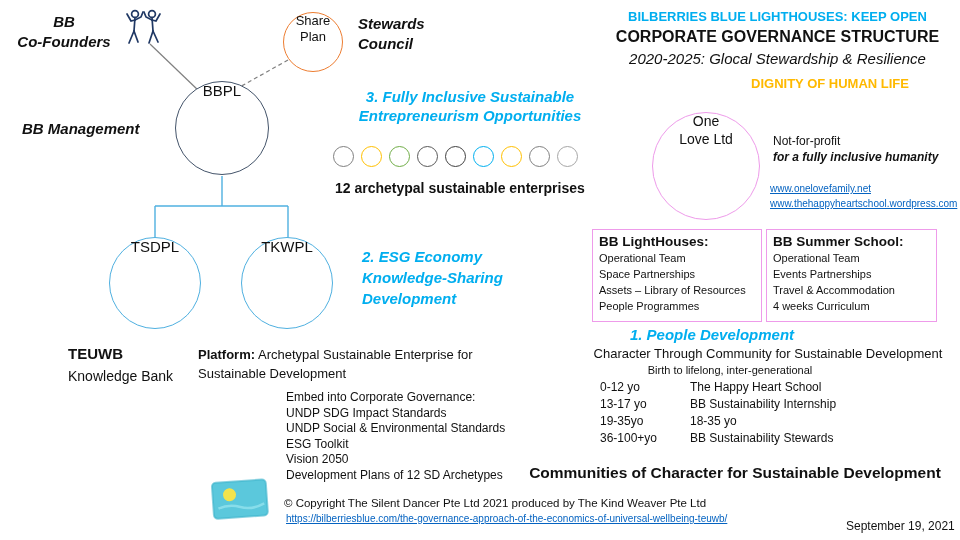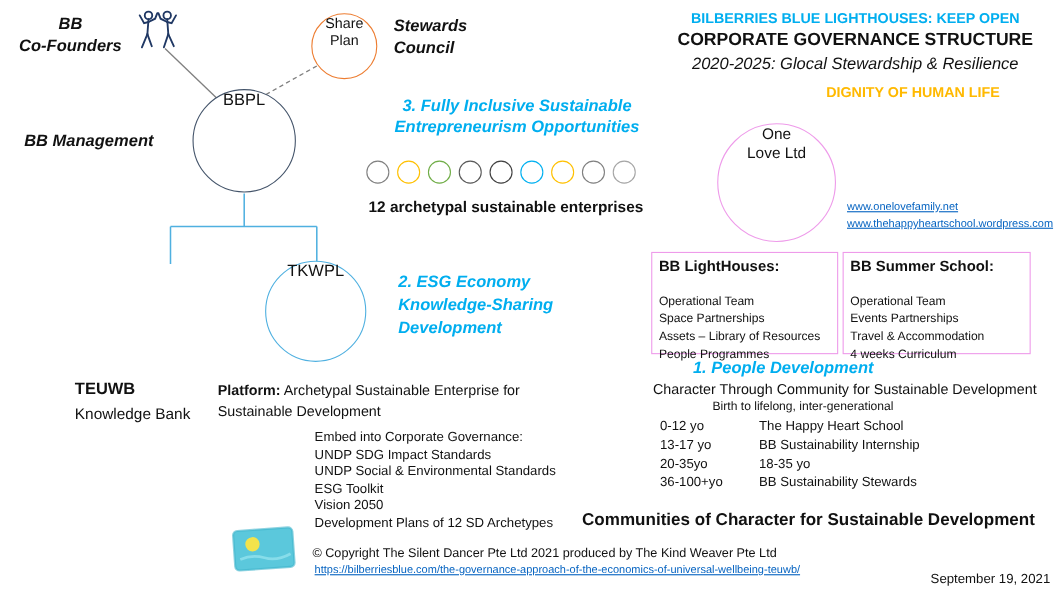--- a/index.html
+++ b/index.html
@@ -21,21 +21,21 @@
   .ln-dash{stroke:var(--gray);stroke-width:1.2;stroke-dasharray:4 3;fill:none}
   .ln-blue{stroke:var(--blue);stroke-width:1.4;fill:none}
   .circle{position:absolute;border-radius:50%;background:#fff;display:flex;flex-direction:column;align-items:center;text-align:center;line-height:1.25}
   .c-share{border:1.6px solid var(--orange);font-size:13px}
   .c-bbpl{border:1.4px solid var(--dark);font-size:15px}
   .c-sub{border:1.5px solid var(--blue);font-size:15px}
   .c-love{border:1.6px solid var(--pink);font-size:14px}
   .ent-row{display:flex;gap:7px}
   .ent-circle{display:inline-block;width:21px;height:21px;border-radius:50%;border:1.6px solid #888;background:#fff}
   .pinkbox{border:1.6px solid var(--pink);background:#fff;padding:4px 6px}
-  .pinkbox .bx-title{font-weight:bold;font-size:13.5px;margin-bottom:18px}
+  .pinkbox .bx-title{font-weight:bold;font-size:13.5px;margin-bottom:2px}
   .pinkbox .bx-item{font-size:11px;line-height:1.45}
   .age-table{display:grid;grid-template-columns:80px auto;column-gap:10px;row-gap:1px;font-size:12px;line-height:16px}
   .age{text-align:left}
   .link{color:var(--link);text-decoration:underline;cursor:pointer}
   .small-links{font-size:10px;line-height:1.5}
   .embed-list{font-size:12px;line-height:15.5px}
   .sec-title{font-weight:bold;font-style:italic;color:var(--cyan);font-size:15px;line-height:1.25}
 </style>
 </head>
 <body>
@@ -80,20 +80,21 @@
     <div>Plan</div>
   </div>
   <div class="abs bi" style="left:358px;top:14px;font-size:15px;line-height:1.3">
     <div>Stewards</div>
     <div>Council</div>
   </div>
 
   <div class="abs bi" style="left:22px;top:120px;font-size:15px">BB Management</div>
   <div class="circle c-bbpl" style="left:175px;top:81px;width:94px;height:94px">BBPL</div>
 
+  <div class="circle c-sub" style="left:109px;top:237px;width:92px;height:92px">TSDPL</div>
   <div class="circle c-sub" style="left:241px;top:237px;width:92px;height:92px">TKWPL</div>
 
   <div class="abs" style="left:68px;top:345px;font-size:15px">
     <div class="b">TEUWB</div>
     <div style="font-size:14px;margin-top:6px">Knowledge Bank</div>
   </div>
 
   <div class="abs" style="left:198px;top:346px;width:298px;font-size:13px;line-height:1.45">
     <span class="b">Platform:</span><span> Archetypal Sustainable Enterprise for Sustainable Development</span>
   </div>
@@ -125,20 +126,24 @@
 
   <div class="abs b ctr cyan" style="left:600px;top:9px;width:355px;font-size:13px">BILBERRIES BLUE LIGHTHOUSES: KEEP OPEN</div>
   <div class="abs b ctr" style="left:600px;top:28px;width:355px;font-size:16px">CORPORATE GOVERNANCE STRUCTURE</div>
   <div class="abs i ctr" style="left:600px;top:50px;width:355px;font-size:15px">2020-2025: Glocal Stewardship &amp; Resilience</div>
   <div class="abs b ctr" style="left:705px;top:76px;width:250px;font-size:13px;color:var(--gold)">DIGNITY OF HUMAN LIFE</div>
 
   <div class="circle c-love" style="left:652px;top:112px;width:108px;height:108px">
     <div>One</div>
     <div>Love Ltd</div>
   </div>
+  <div class="abs" style="left:773px;top:133px;width:180px;font-size:12px;line-height:1.35">
+    <div>Not-for-profit</div>
+    <div class="bi">for a fully inclusive humanity</div>
+  </div>
   <div class="abs small-links" style="left:770px;top:181px;width:190px">
     <div><a class="link">www.onelovefamily.net</a></div>
     <div><a class="link">www.thehappyheartschool.wordpress.com</a></div>
   </div>
 
   <div class="abs pinkbox" style="left:592px;top:229px;width:170px;height:93px">
     <div class="bx-title">BB LightHouses:</div>
     <div class="bx-item">Operational Team</div>
     <div class="bx-item">Space Partnerships</div>
     <div class="bx-item">Assets – Library of Resources</div>
@@ -154,21 +159,21 @@
 
   <div class="abs sec-title ctr" style="left:592px;top:326px;width:240px">1. People Development</div>
   <div class="abs ctr" style="left:588px;top:346px;width:360px;font-size:13px">Character Through Community for Sustainable Development</div>
   <div class="abs ctr" style="left:605px;top:364px;width:250px;font-size:11px">Birth to lifelong, inter-generational</div>
 
   <div class="abs age-table" style="left:600px;top:379px;width:300px">
     <span class="age">0-12 yo</span>
     <span class="prog">The Happy Heart School</span>
     <span class="age">13-17 yo</span>
     <span class="prog">BB Sustainability Internship</span>
-    <span class="age">20-35yo</span>
+    <span class="age">19-35yo</span>
     <span class="age">18-35 yo</span>
     <span class="age">36-100+yo</span>
     <span class="prog">BB Sustainability Stewards</span>
   </div>
 
   <div class="abs b ctr" style="left:520px;top:464px;width:430px;font-size:15.5px">Communities of Character for Sustainable Development</div>
 
   <span class="abs" style="left:210px;top:476px;transform:rotate(-4deg)">
     <svg width="62" height="46" viewBox="0 0 62 46">
       <rect x="3" y="5" width="54" height="36" rx="4" fill="#5BC8DC"></rect>

